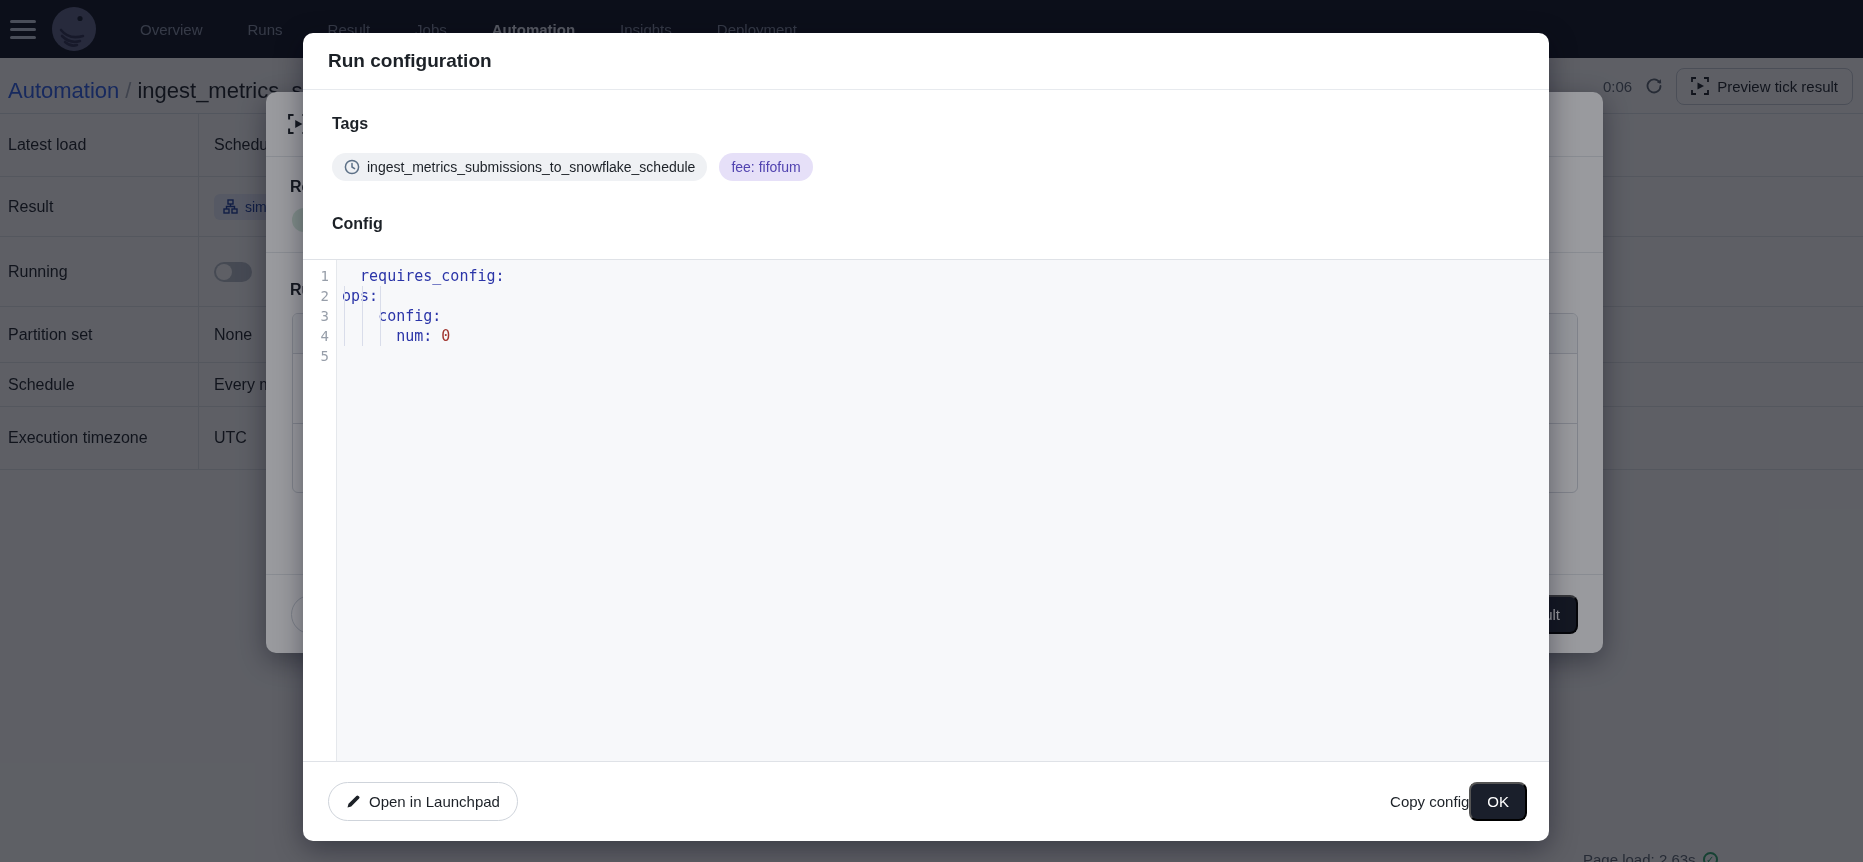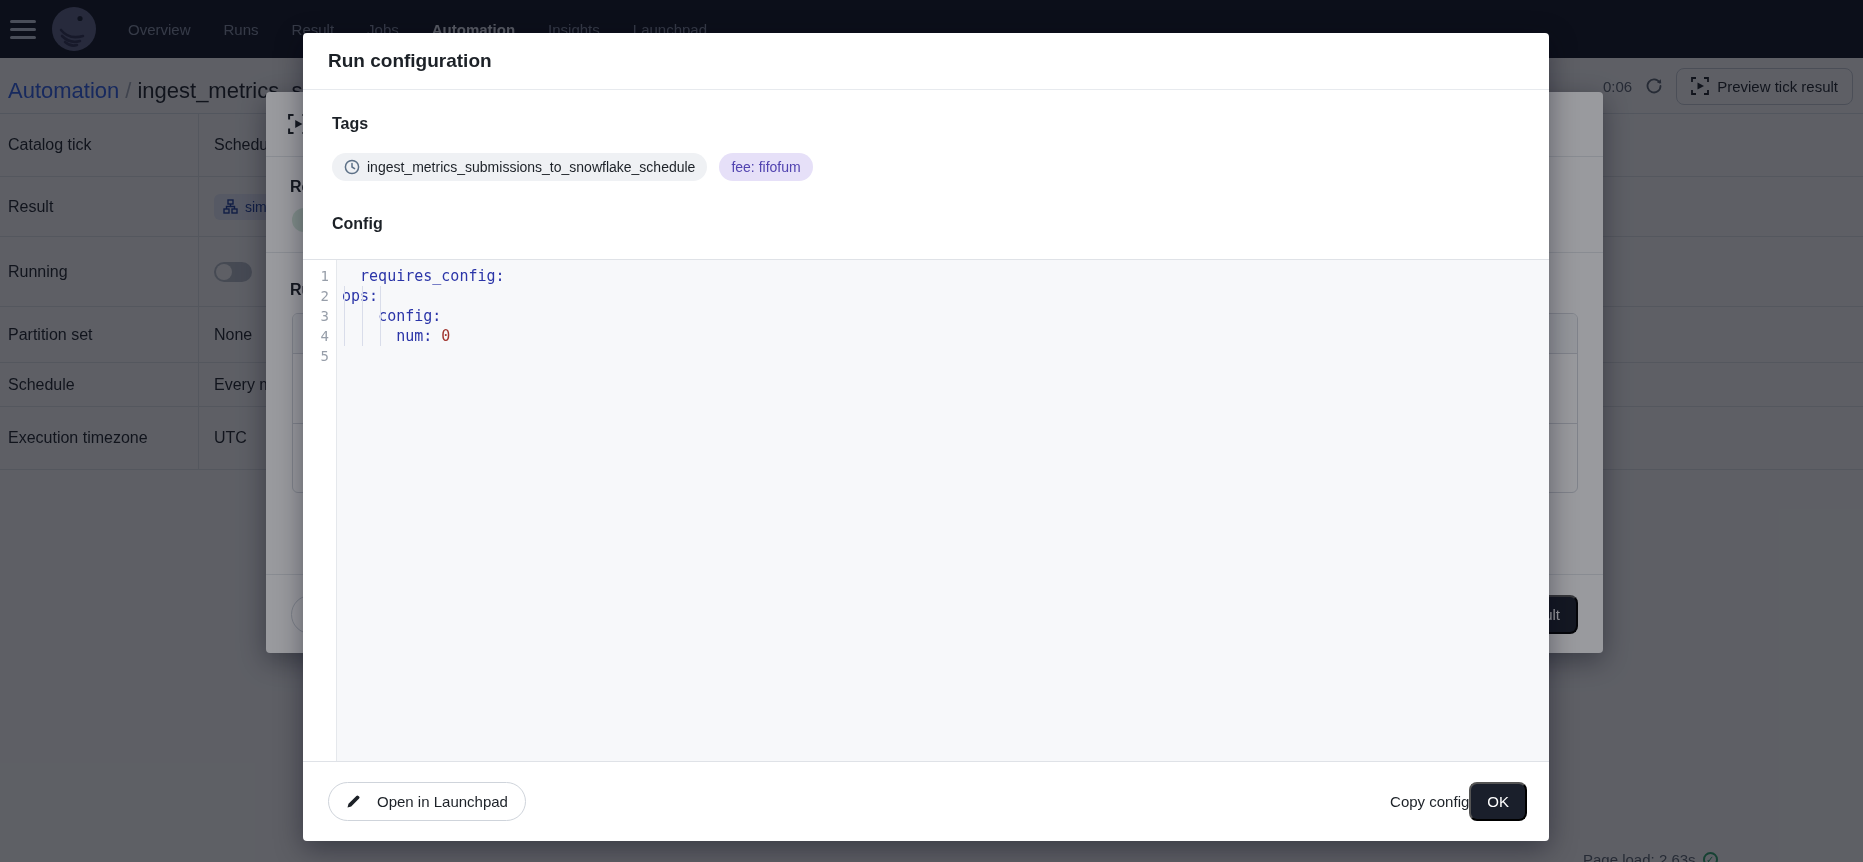--- a/index.html
+++ b/index.html
@@ -5,21 +5,21 @@
   * { margin:0; padding:0; box-sizing:border-box; }
   html,body { width:1863px; height:862px; overflow:hidden; }
   body { position:relative; font-family:"Liberation Sans", sans-serif; background:#fff; color:#1C2127; }
 
   
   .topnav { position:absolute; left:0; top:0; width:1863px; height:58px; background:#0E1421; }
   .hamburger { position:absolute; left:10px; top:16px; width:26px; height:26px; display:flex; flex-direction:column; justify-content:center; gap:5px; cursor:pointer; }
   .hamburger i { display:block; height:3px; border-radius:2px; background:#C7CCDA; }
   .logo { position:absolute; left:51px; top:6px; width:46px; height:46px; }
   .nav-links { position:absolute; left:128px; top:0; height:58px; display:inline-flex; align-items:center; gap:33px; }
-  .nav-link { font-size:15px; color:#8A92A6; text-decoration:none; cursor:pointer; white-space:nowrap; }
+  .nav-link { font-size:15px; color:#8A92A6; text-decoration:none; cursor:pointer; white-space:nowrap;margin-left:12px; }
   .nav-link.active { color:#ECEFF6; font-weight:bold; }
   .nav-right { position:absolute; right:0; top:0; height:58px; }
 
   .page-header { position:absolute; left:0; top:58px; width:1863px; height:56px; background:#fff; border-bottom:1px solid #DFE3E8; }
   .breadcrumb { position:absolute; left:8px; top:20px; font-size:22px; white-space:nowrap; }
   .bc-root { color:#2E5FE8; cursor:pointer; }
   .bc-sep { color:#A7ADB8; padding:0 6px; }
   .bc-page { color:#1C2127; }
   .header-right { position:absolute; right:10px; top:0; height:56px; display:flex; align-items:center; gap:13px; }
   .timer { font-size:15px; color:#5C6470; }
@@ -33,32 +33,32 @@
   .job-chip { display:inline-flex; align-items:center; gap:7px; height:26px; padding:0 9px; background:#E8EDFB; border-radius:6px; font-size:14px; color:#1D3E9E; }
   .toggle { position:relative; width:38px; height:20px; border-radius:10px; background:#B9C0CA; cursor:pointer; }
   .toggle .knob { position:absolute; left:2px; top:2px; width:16px; height:16px; border-radius:50%; background:#fff; }
   .pageload { position:absolute; left:1583px; top:851px; display:flex; align-items:center; gap:7px; font-size:15px; color:#5C6470; white-space:nowrap; }
   .ok-dot { width:15px; height:15px; border-radius:50%; border:2px solid #2FA86B; color:#2FA86B; font-size:10px; display:flex; align-items:center; justify-content:center; }
 
   
   .overlay { position:absolute; inset:0; background:rgba(12,15,23,0.42); }
   .overlay-a { z-index:10; } .overlay-b { z-index:30; }
 
-  .dialog { position:absolute; background:#fff; border-radius:4px; box-shadow:0 8px 28px rgba(3,6,20,0.4); }
+  .dialog { position:absolute; background:#fff; border-radius:10px; box-shadow:0 8px 28px rgba(3,6,20,0.4); }
   .dlg-behind { left:266px; top:92px; width:1337px; height:561px; z-index:20; overflow:hidden; }
   .dlgb-header { height:65px; border-bottom:1px solid #E4E7EB; display:flex; align-items:center; gap:12px; padding-left:22px; font-size:18px; font-weight:bold; color:#1C2127; }
   .dlgb-section { position:absolute; left:24px; font-size:16px; font-weight:bold; color:#1C2127; }
   .res-label { top:86px; } .runs-label { top:189px; }
   .green-pill { position:absolute; left:26px; top:116px; height:24px; display:inline-flex; align-items:center; padding:0 11px; border-radius:12px; background:#D6EBDD; color:#1D7A4C; font-size:13px; white-space:nowrap; }
   .dlgb-divider { position:absolute; left:0; top:160px; width:100%; border-top:1px solid #E4E7EB; }
   .dlgb-table { position:absolute; left:26px; top:221px; width:1286px; height:180px; border:1px solid #D4D8DE; border-radius:6px; overflow:hidden; }
   .dlgb-thead { height:40px; background:#F7F8FA; border-bottom:1px solid #D4D8DE; }
   .dlgb-trow { height:70px; border-bottom:1px solid #D4D8DE; }
   .dlgb-footer { position:absolute; left:0; top:482px; width:100%; border-top:1px solid #E4E7EB; height:79px; display:flex; align-items:center; justify-content:space-between; padding:0 25px; }
-  .btn-pill { display:inline-flex; align-items:center; gap:16px; height:39px; padding:0 17px; border:1px solid #CFD4DB; border-radius:20px; background:#fff; font-size:15px; color:#1C2127; cursor:pointer; white-space:nowrap; }
+  .btn-pill { display:inline-flex; align-items:center; gap:8px; height:39px; padding:0 17px; border:1px solid #CFD4DB; border-radius:20px; background:#fff; font-size:15px; color:#1C2127; cursor:pointer; white-space:nowrap; }
   .btn-dark { display:inline-flex; align-items:center; justify-content:center; height:39px; padding:0 16px; border-radius:8px; background:#1A1F2B; color:#fff; font-size:15px; cursor:pointer; white-space:nowrap; }
 
   .dlg-front { left:303px; top:33px; width:1246px; height:808px; z-index:40; }
   .dlgf-header { height:57px; display:flex; align-items:center; padding-left:25px; border-bottom:1px solid #E7EAEE; font-size:19px; font-weight:bold; color:#1C2127; }
   .sect-label { position:absolute; left:29px; font-size:16px; font-weight:bold; color:#1C2127; }
   .tags-label { top:82px; } .config-label { top:182px; }
   .tag-row { position:absolute; left:29px; top:120px; display:flex; gap:12px; }
   .tag { display:inline-flex; align-items:center; gap:7px; height:28px; padding:0 12px; border-radius:14px; font-size:14px; white-space:nowrap; }
   .tag-default { background:#EFF1F4; color:#1C2127; }
   .tag-purple { background:#E6E0F8; color:#5143B0; }
@@ -99,21 +99,21 @@
     </svg>
   </div>
   <div class="nav-links">
 
   <a class="nav-link">Overview</a>
       <a class="nav-link">Runs</a>
       <a class="nav-link">Result</a>
       <a class="nav-link">Jobs</a>
       <a class="nav-link active">Automation</a>
       <a class="nav-link">Insights</a>
-      <a class="nav-link">Launchpad</a>
+      <a class="nav-link">Deployment</a>
     </div>
   <div class="nav-right">
     
     
     
     
   </div>
 </div>
 
 <div class="page-header">
@@ -135,21 +135,21 @@
           <polygon points="6.5,5.5 13,9 6.5,12.5" fill="#1C2127"></polygon>
         </svg>
       </span>
       <span>Preview tick result</span>
     </button>
   </div>
 </div>
 
 <div class="detail-table">
   <div class="d-row" style="height:63px">
-    <div class="d-label">Catalog tick</div>
+    <div class="d-label">Latest load</div>
     <div class="d-value">Scheduled</div>
   </div>
   <div class="d-row" style="height:60px">
     <div class="d-label">Result</div>
     <div class="d-value">
       <span class="job-chip">
         <span>
           <svg width="15" height="15" viewBox="0 0 15 15">
               <rect x="5" y="1" width="5" height="4" stroke="#1D3E9E" stroke-width="1.4" fill="none"></rect>
               <rect x="1" y="10" width="5" height="4" stroke="#1D3E9E" stroke-width="1.4" fill="none"></rect>

